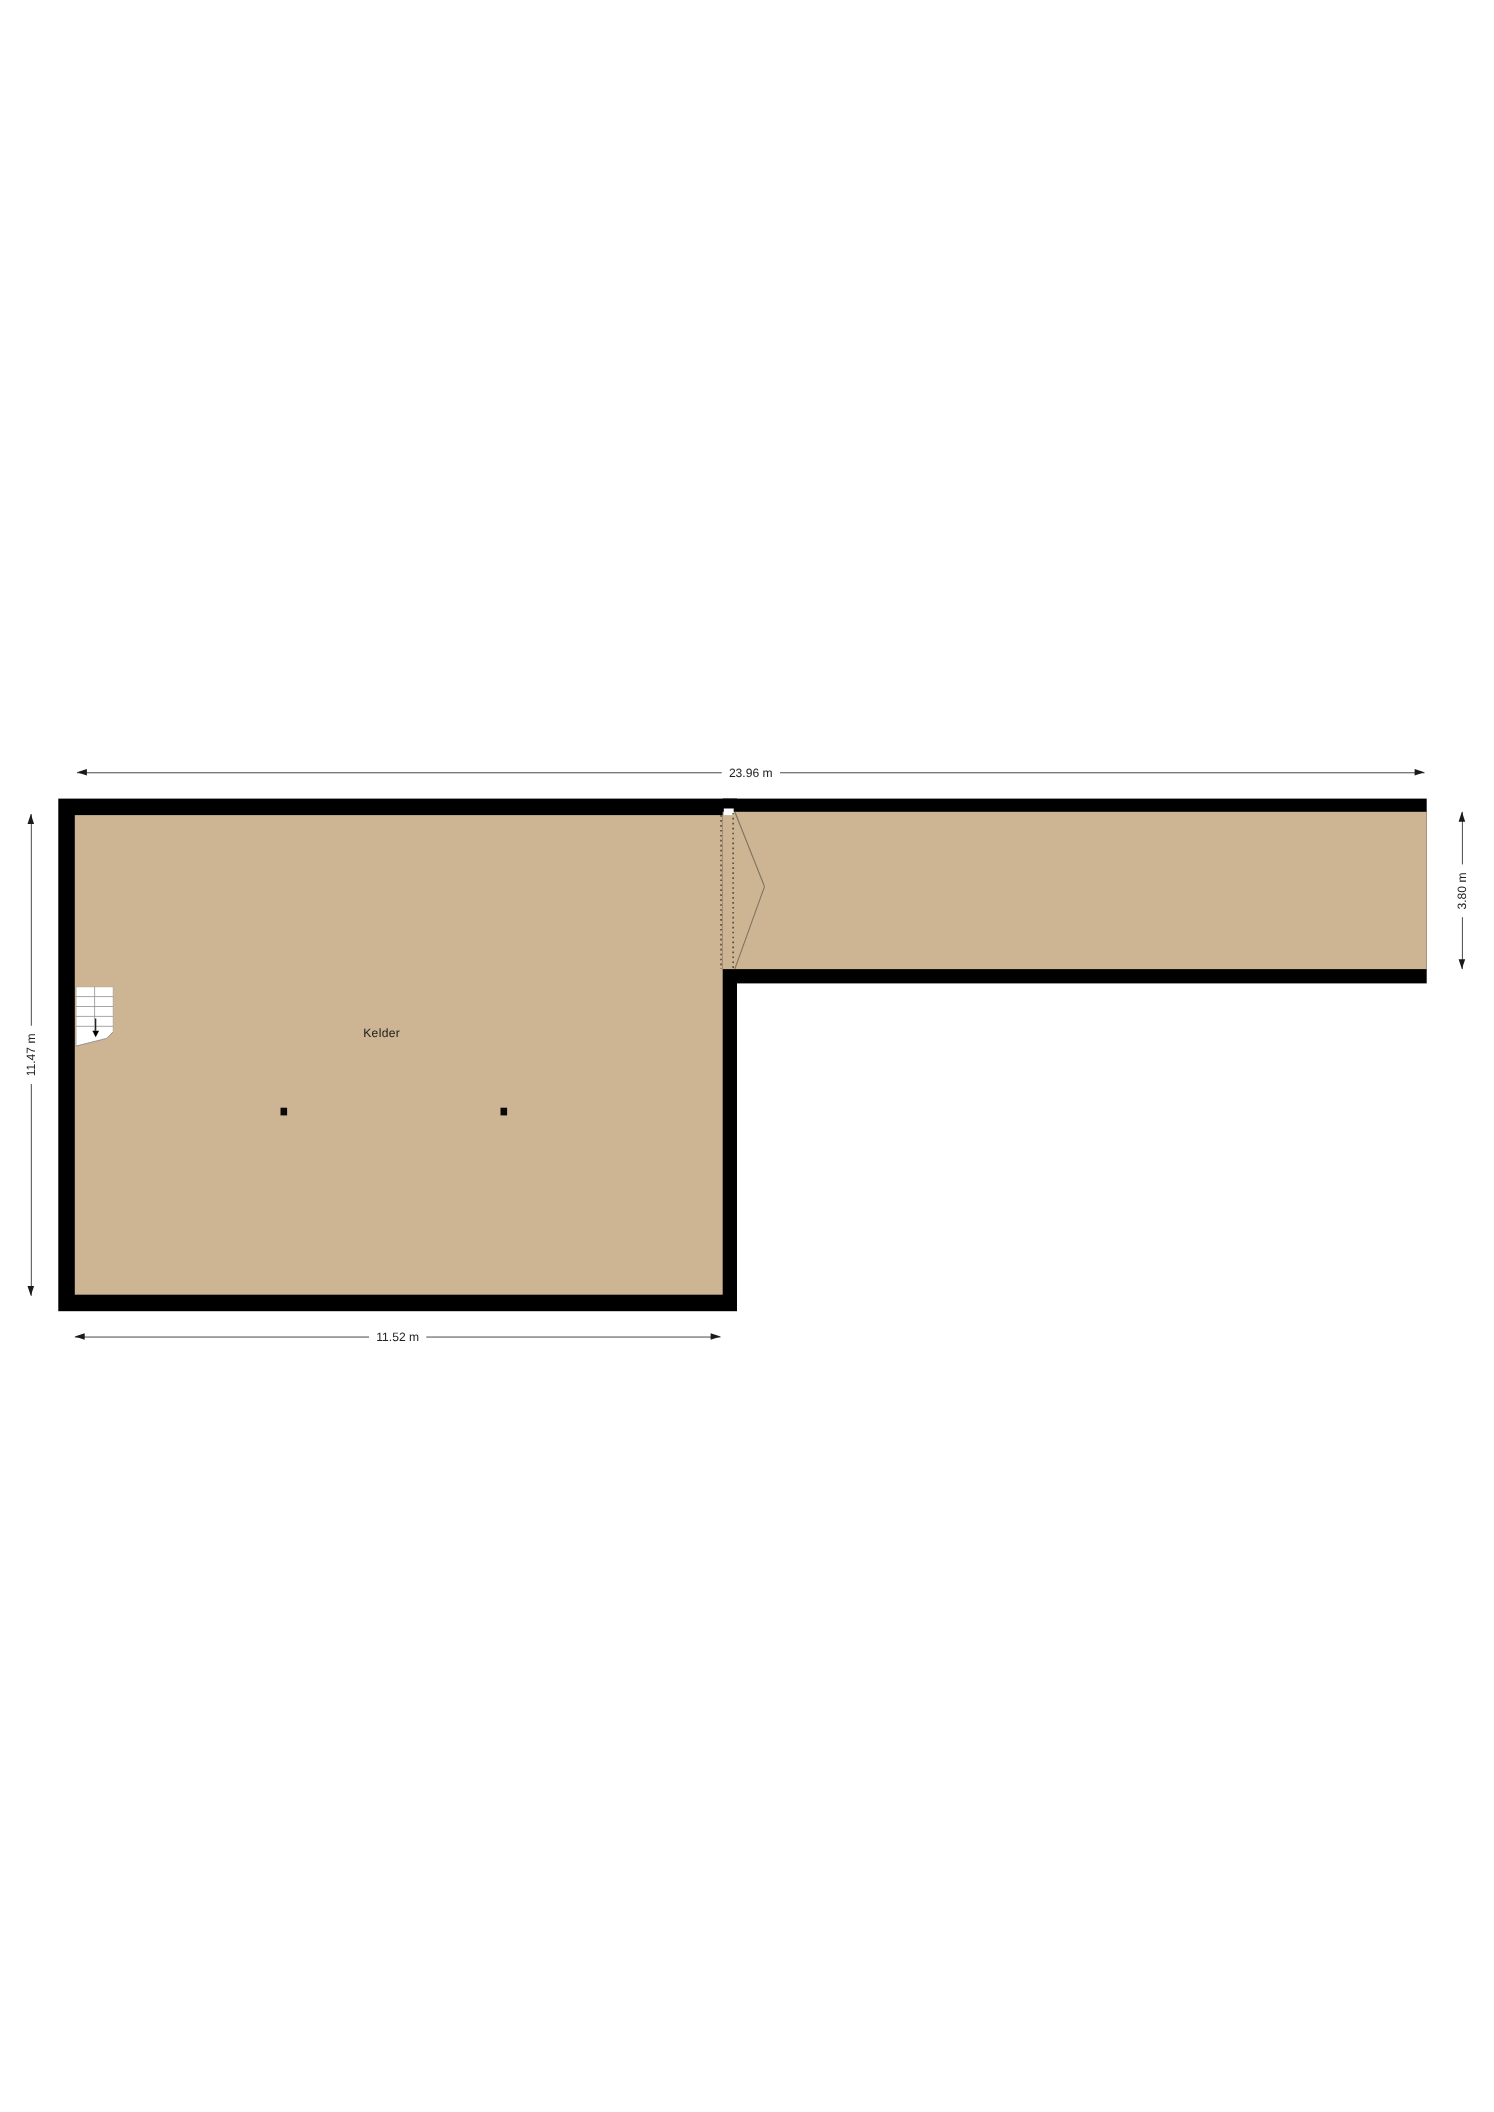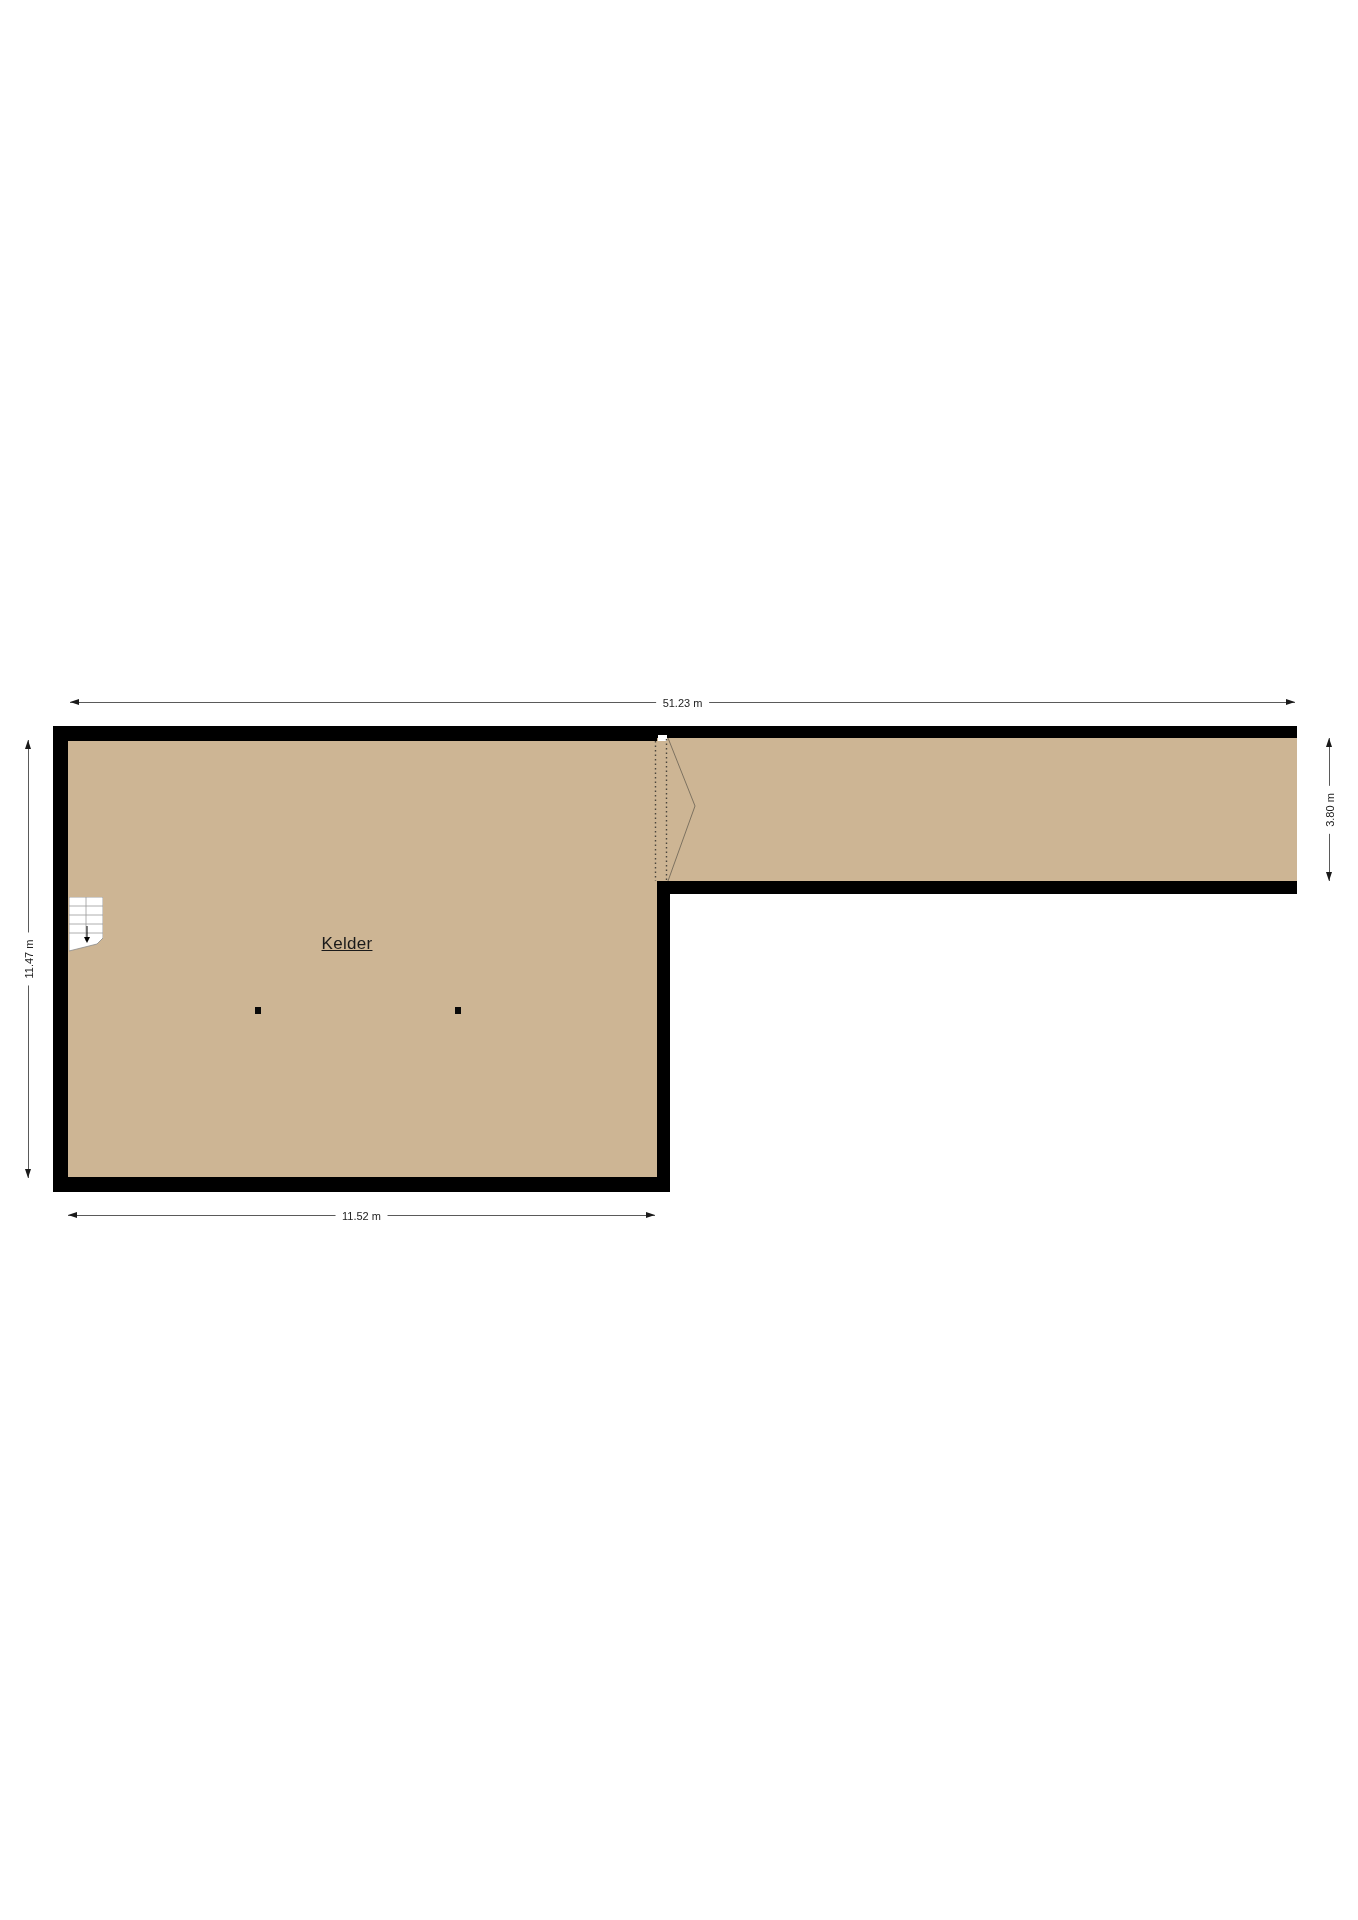--- a/index.html
+++ b/index.html
@@ -21,21 +21,21 @@
   
   .stairs-svg{position:absolute;left:69px;top:897px;width:34px;height:56px;}
 
   
   .pillar{position:absolute;width:6px;height:7px;background:#0a0a0a;}
   .pillar-1{left:255px;top:1007px;}
   .pillar-2{left:455px;top:1007px;}
 
   
   .room-label{position:absolute;left:287px;top:934px;width:120px;text-align:center;
-    font-size:17px;color:#1a1a1a;letter-spacing:0.3px;text-decoration:underline;}
+    font-size:11px;color:#1a1a1a;letter-spacing:0.3px;}
 
   
   .dim{position:absolute;}
   .dlabel{position:absolute;left:50%;top:50%;transform:translate(-50%,-50%);
     background:#ffffff;padding:0 7px;font-size:11px;color:#222222;white-space:nowrap;}
   .dlabel.rot{transform:translate(-50%,-50%) rotate(-90deg);}
 
   .dline-h{position:absolute;left:0;right:0;top:3px;height:1px;background:#5a5a5a;}
   .dline-h::before{content:"";position:absolute;left:0;top:-3px;width:0;height:0;
     border-top:3px solid transparent;border-bottom:3px solid transparent;border-right:9px solid #1a1a1a;}
@@ -83,21 +83,21 @@
     <polygon points="15,40 21,40 18,46" fill="#000000"></polygon>
   </svg>
 
   <div class="pillar pillar-1"></div>
   <div class="pillar pillar-2"></div>
 
   <div class="room-label">Kelder</div>
 
   <div class="dim dim-top">
     <div class="dline-h"></div>
-    <span class="dlabel">51.23 m</span>
+    <span class="dlabel">23.96 m</span>
   </div>
 
   <div class="dim dim-bottom">
     <div class="dline-h"></div>
     <span class="dlabel">11.52 m</span>
   </div>
 
   <div class="dim dim-left">
     <div class="dline-v"></div>
     <span class="dlabel rot">11.47 m</span>

